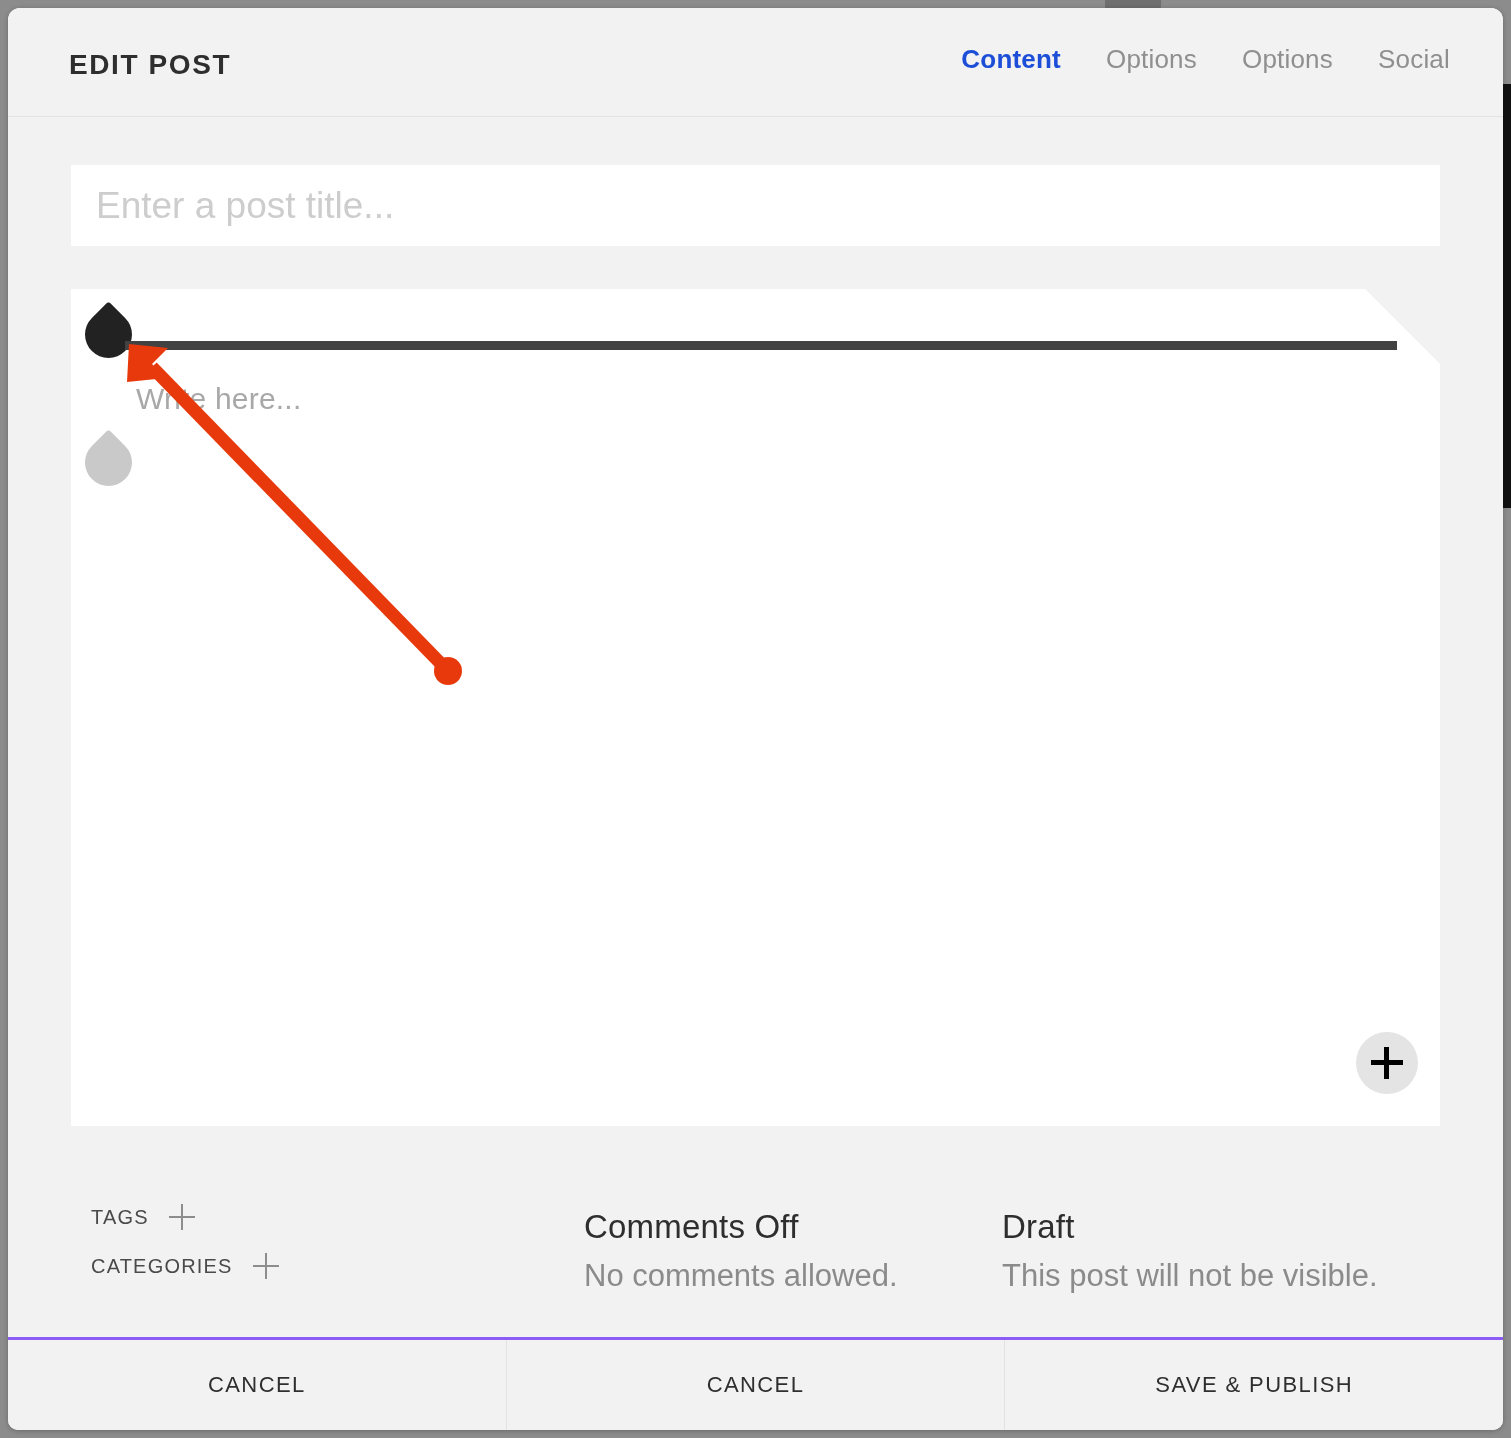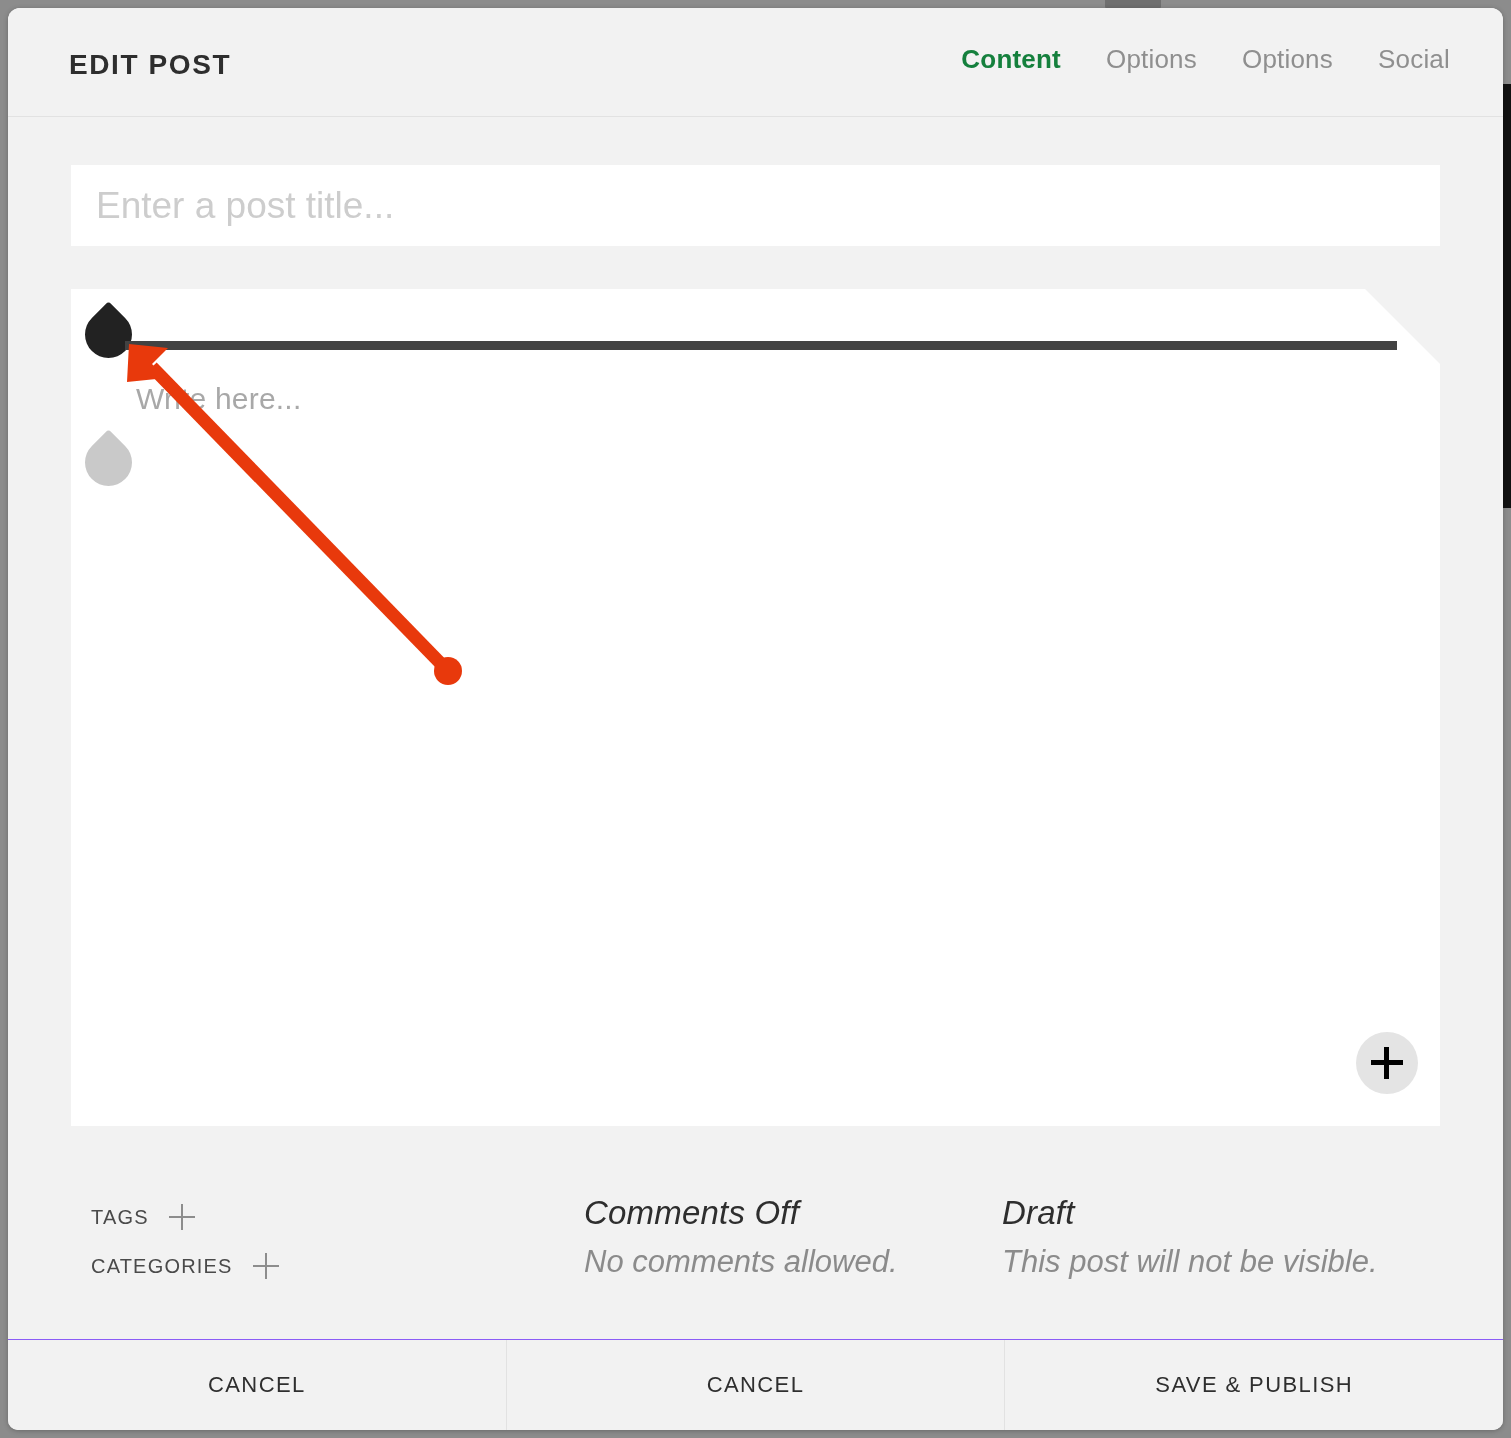--- a/index.html
+++ b/index.html
@@ -79,21 +79,21 @@
     gap: 45px;
   }
   .tab {
     font-size: 26px;
     color: #8f8f8f;
     letter-spacing: 0.2px;
     cursor: pointer;
     white-space: nowrap;
   }
   .tab.active {
-    color: #15803d;
+    color: #1d4ed8;
     font-weight: 700;
   }
 
   
   #title-input-wrap {
     position: absolute;
     left: 63px;
     top: 157px;
     width: 1369px;
     height: 81px;
@@ -224,22 +224,21 @@
   .plus-icon::after {
     content: "";
     position: absolute;
     background: #8d8d8d;
   }
   .plus-icon::before { left: 0; top: 12px; width: 26px; height: 2px; }
   .plus-icon::after  { left: 12px; top: 0; width: 2px; height: 26px; }
 
   .status-block {
     position: absolute;
-    top: 26px;
-    font-style: italic;
+    top: 40px;
   }
   #comments-block { left: 568px; }
   #draft-block    { left: 986px; }
   .status-title {
     font-size: 33px;
     color: #2e2e2e;
     letter-spacing: 0.2px;
     white-space: nowrap;
   }
   .status-sub {
@@ -250,21 +249,21 @@
   }
 
   
   #footer {
     position: absolute;
     left: 0;
     bottom: 0;
     width: 1495px;
     height: 90px;
     background: #f2f2f2;
-    border-top: 1px solid #8b5cf6;
+    border-top: 3px solid #8b5cf6;
     display: flex;
   }
   .footer-button {
     flex: 1 1 0;
     display: flex;
     align-items: center;
     justify-content: center;
     font-size: 22px;
     letter-spacing: 1.4px;
     color: #2f2f2f;

